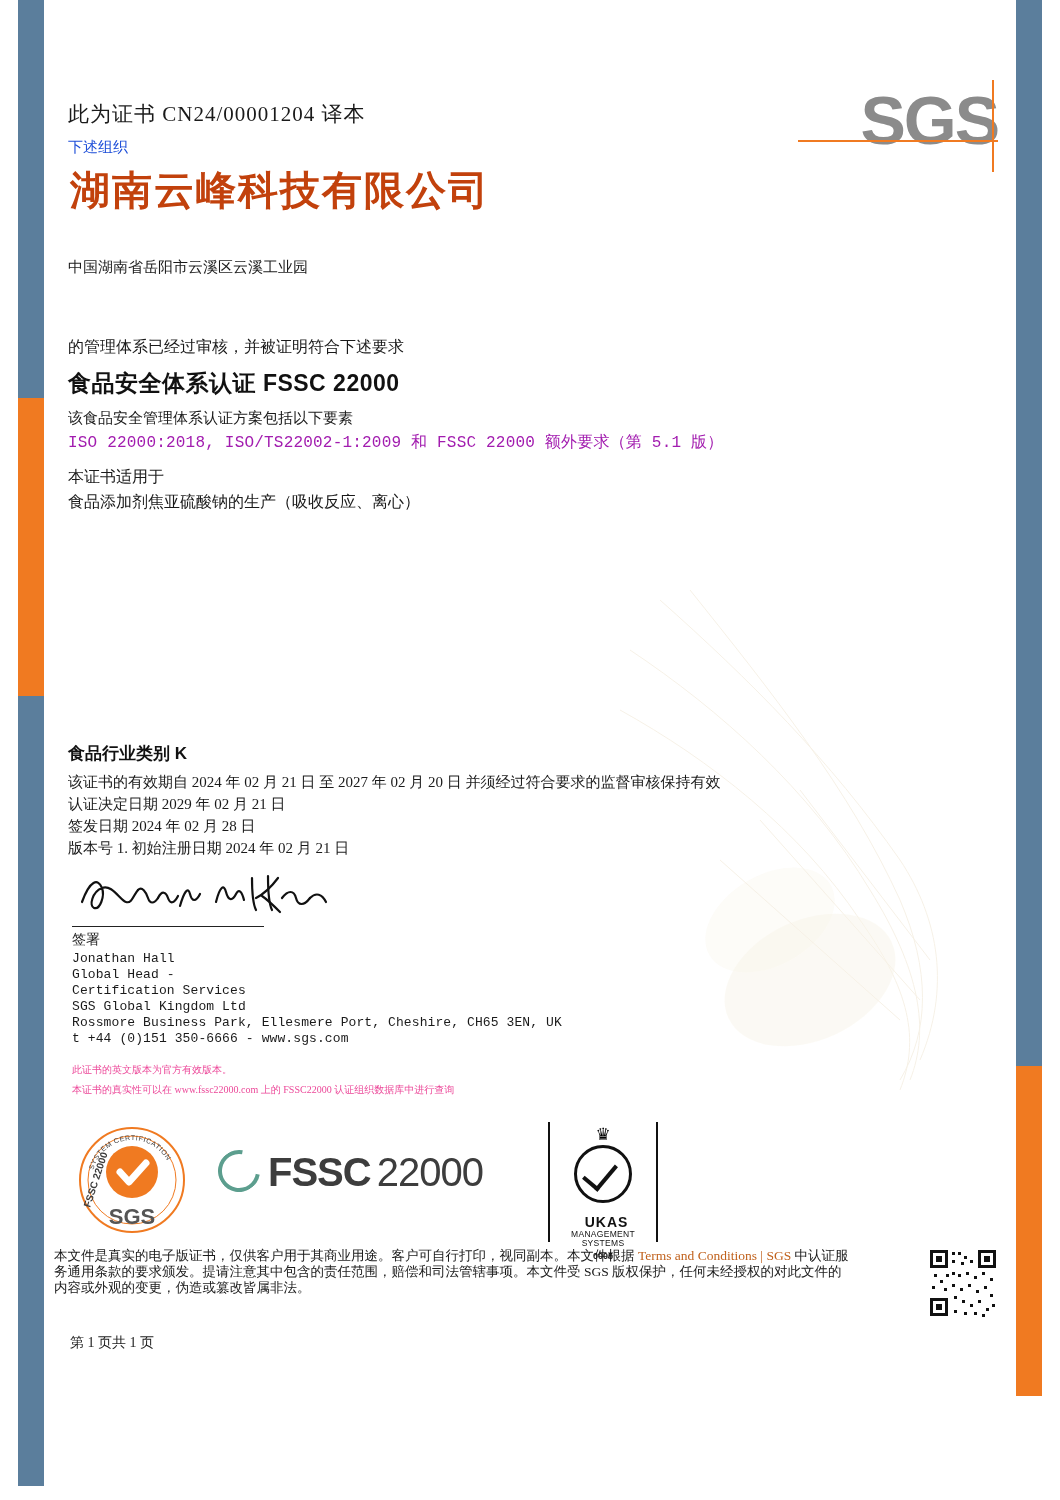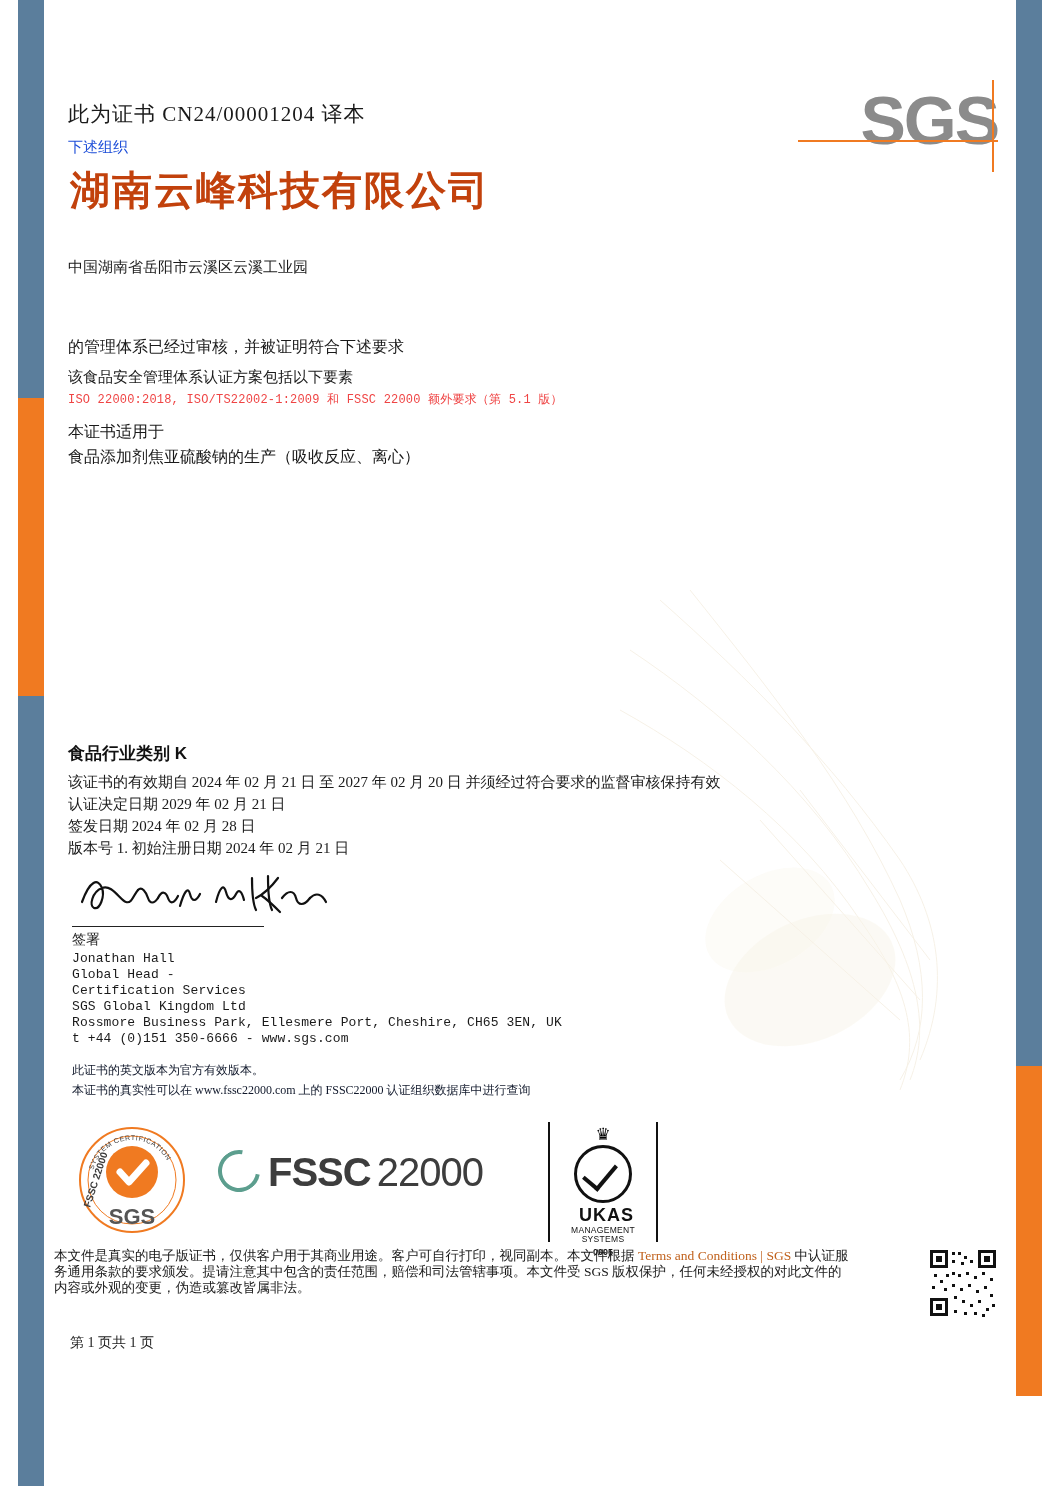--- a/index.html
+++ b/index.html
@@ -142,22 +142,22 @@
     margin-bottom: 10px;
   }
   .scheme-line {
     font-family: "Liberation Serif", serif;
     font-size: 15px;
     color: #1a1a1a;
     margin-bottom: 4px;
   }
   .scheme-line-mono {
     font-family: "Liberation Mono", monospace;
-    font-size: 12px;
-    color: #ef4444;
+    font-size: 16px;
+    color: #a21caf;
     letter-spacing: 0.2px;
     margin-bottom: 14px;
   }
   .applies-label {
     font-family: "Liberation Serif", serif;
     font-size: 16px;
     color: #1a1a1a;
     margin-bottom: 4px;
   }
   .applies-text {
@@ -216,23 +216,23 @@
     line-height: 16px;
     color: #1a1a1a;
     letter-spacing: 0.1px;
   }
   .legal-note {
     position: absolute;
     left: 72px;
     top: 1060px;
     width: 700px;
     font-family: "Liberation Serif", serif;
-    font-size: 12px;
+    font-size: 10px;
     line-height: 20px;
-    color: #0f172a;
+    color: #ec4899;
   }
 
   
   .logos {
     position: absolute;
     left: 70px;
     top: 1122px;
     width: 800px;
     height: 120px;
   }
@@ -294,24 +294,24 @@
     position: absolute;
     left: 13px; top: 9px;
     width: 16px; height: 28px;
     border: solid #111;
     border-width: 0 4px 4px 0;
     transform: rotate(40deg);
   }
   .ukas-name {
     font-family: "Liberation Sans", sans-serif;
     font-weight: bold;
-    font-size: 18px;
+    font-size: 14px;
     letter-spacing: 1px;
     color: #111;
-    margin-top: 2px;
+    margin-top: 11px;
     padding-left: 7px;
   }
   .ukas-sub {
     font-family: "Liberation Sans", sans-serif;
     font-size: 8.5px;
     letter-spacing: 0.3px;
     color: #111;
     line-height: 9px;
   }
   .ukas-num {
@@ -384,20 +384,21 @@
     </g>
   </svg>
 
   <div class="content">
     <div class="cert-ref">此为证书 CN24/00001204 译本</div>
     <div class="sub-label">下述组织</div>
     <div class="company-name">湖南云峰科技有限公司</div>
     <div class="address">中国湖南省岳阳市云溪区云溪工业园</div>
 
     <div class="scope-intro">的管理体系已经过审核，并被证明符合下述要求</div>
+    <div class="standard-title">食品安全体系认证 FSSC 22000</div>
     <div class="scheme-line">该食品安全管理体系认证方案包括以下要素</div>
     <div class="scheme-line-mono">ISO 22000:2018, ISO/TS22002-1:2009 和 FSSC 22000 额外要求（第 5.1 版）</div>
     <div class="applies-label">本证书适用于</div>
     <div class="applies-text">食品添加剂焦亚硫酸钠的生产（吸收反应、离心）</div>
   </div>
 
   <div class="validity">
     <div class="category">食品行业类别 K</div>
     <div class="validity-line">该证书的有效期自 2024 年 02 月 21 日 至 2027 年 02 月 20 日 并须经过符合要求的监督审核保持有效</div>
     <div class="validity-line">认证决定日期 2029 年 02 月 21 日</div>

